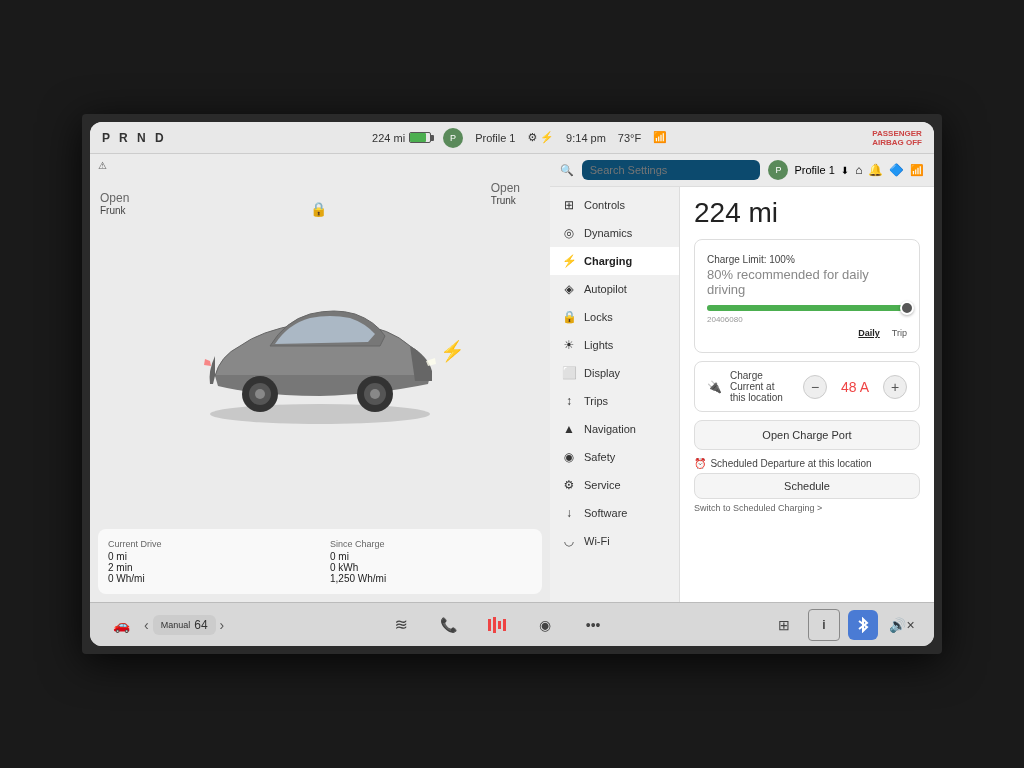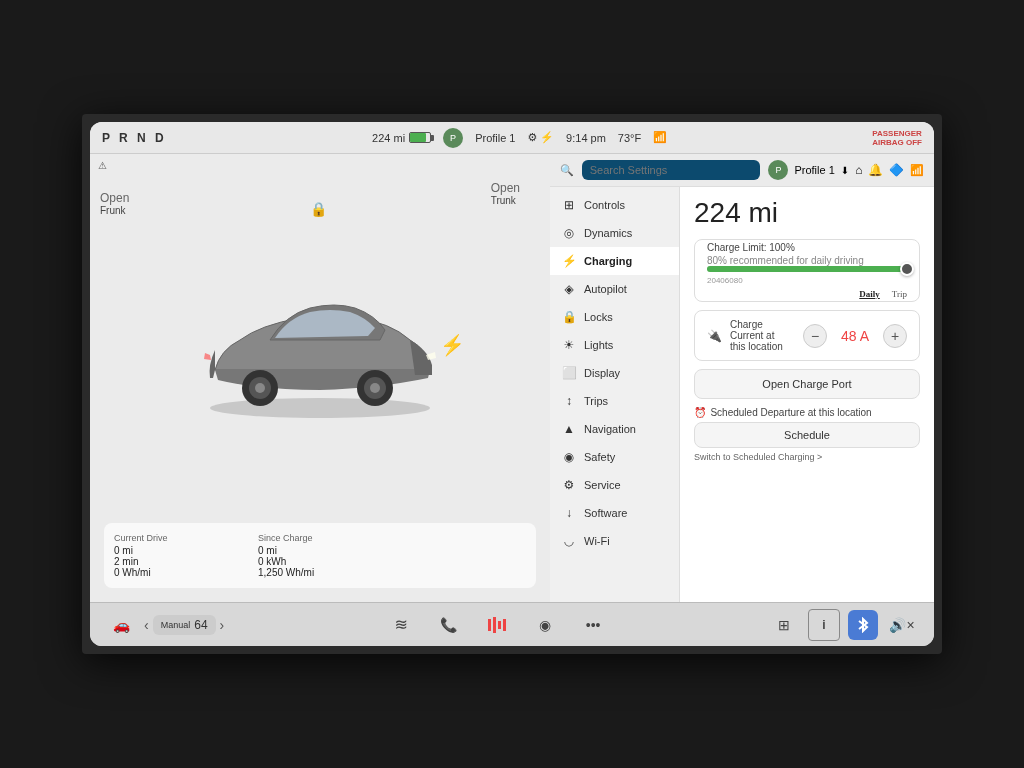--- a/index.html
+++ b/index.html
@@ -87,25 +87,25 @@
       position: absolute;
       font-size: 9px;
       color: #444;
     }
     .car-label .open-text { font-size: 12px; color: #666; }
     .car-label .part-text { font-size: 10px; font-weight: 500; }
     .frunk-label { top: 20px; left: 10px; }
     .trunk-label { top: 10px; right: 30px; }
     .car-stats {
       background: rgba(255,255,255,0.7);
-      margin: 14px;
+      margin: 8px;
       padding: 10px;
       border-radius: 8px;
       display: grid;
-      grid-template-columns: 1fr 1fr 1fr;
+      grid-template-columns: 1fr 1fr;
       gap: 20px;
       font-size: 10px;
     }
     .stat-col {}
     .stat-label { color: #666; font-size: 9px; margin-bottom: 2px; }
     .stat-val { color: #222; font-size: 10px; }
     
     .right-panel {
       flex: 1;
       display: flex;
@@ -178,25 +178,25 @@
     }
     .range-display {
       font-size: 28px;
       font-weight: 300;
       color: #222;
       margin-bottom: 10px;
     }
     .charge-limit-box {
       border: 1px solid #ddd;
       border-radius: 8px;
-      padding: 2px 12px;
+      padding: 14px 12px;
       margin-bottom: 8px;
     }
     .charge-limit-title { font-size: 10px; color: #444; margin-bottom: 2px; }
-    .charge-limit-sub { font-size: 10px; color: #888; }
+    .charge-limit-sub { font-size: 13px; color: #888; margin-bottom: 8px; }
     .charge-slider {
       position: relative;
       width: 100%;
       height: 6px;
       background: #ddd;
       border-radius: 3px;
       margin-bottom: 4px;
     }
     .charge-slider-fill {
       height: 100%;
@@ -219,21 +219,20 @@
       display: flex;
       font-size: 8px;
       color: #999;
       margin-bottom: 4px;
     }
     .daily-trip {
       display: flex;
       gap: 12px;
       justify-content: flex-end;
       font-size: 9px;
-      font-family: Liberation Serif, serif;
     }
     .daily-trip span { color: #555; }
     .daily-trip .active-tab { color: #222; font-weight: 600; text-decoration: underline; }
     .charge-current-box {
       border: 1px solid #ddd;
       border-radius: 8px;
       padding: 8px 12px;
       margin-bottom: 8px;
       display: flex;
       align-items: center;

